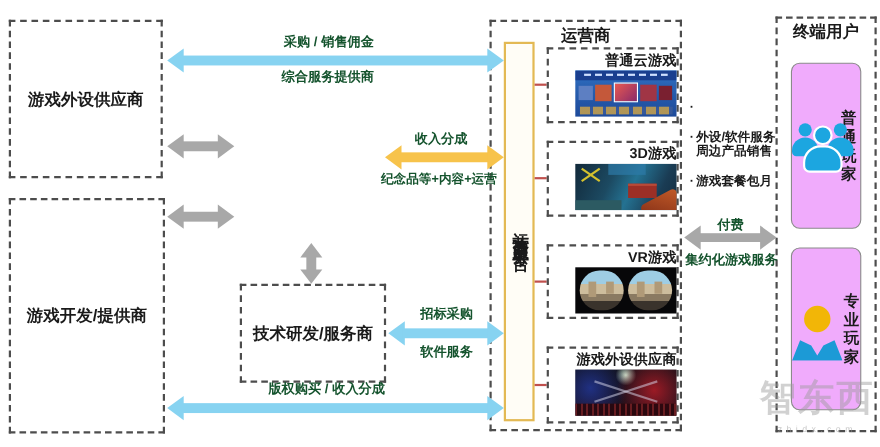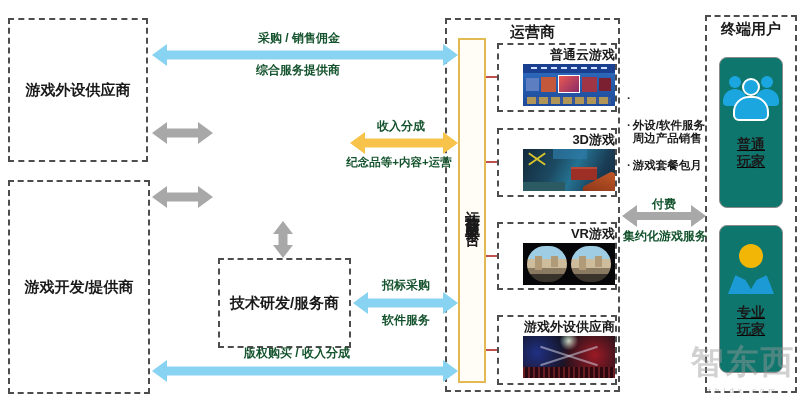--- a/index.html
+++ b/index.html
@@ -76,22 +76,22 @@
   .so-crowd { position:absolute; left:0; right:0; bottom:0; height:11px; background:
       repeating-linear-gradient(90deg, rgba(200,60,60,.4) 0 2px, transparent 2px 5px), rgba(40,8,14,.92); }
 
   
   .benefits { position:absolute; left:627px; top:92px; width:82px; }
   .benefit { font-size:11.5px; font-weight:bold; line-height:13px; color:#1a1a1a; margin-bottom:14px; display:flex; }
   .benefit .dot { margin-right:2px; }
   .benefit .line { display:block; }
 
   
-  .player-card { position:absolute; left:719px; width:64px; background:#0f766e; border:1.5px solid #8a8a8a;
-                 border-radius:8px; display:flex; flex-direction:column; align-items:center;text-decoration:underline; }
+  .player-card { position:absolute; left:719px; width:64px; background:#f0abfc; border:1.5px solid #8a8a8a;
+                 border-radius:8px; display:flex; flex-direction:row; align-items:center; }
   .player-label { font-size:14px; font-weight:bold; text-align:center; line-height:17px; color:#1a1a1a; }
 
   .group-icon { position:relative; width:56px; height:50px; margin-top:16px; margin-bottom:12px; }
   .gp { position:absolute; background:#1ca6e0; }
   .gp-head { border-radius:50%; }
   .gp-body { border-radius:12px 12px 4px 4px; }
   .gp-front { border:2px solid #fff; }
 
   .pro-icon { display:flex; flex-direction:column; align-items:center; margin-top:18px; margin-bottom:10px; }
   .pro-head { width:24px; height:24px; border-radius:50%; background:#f2b607; }

